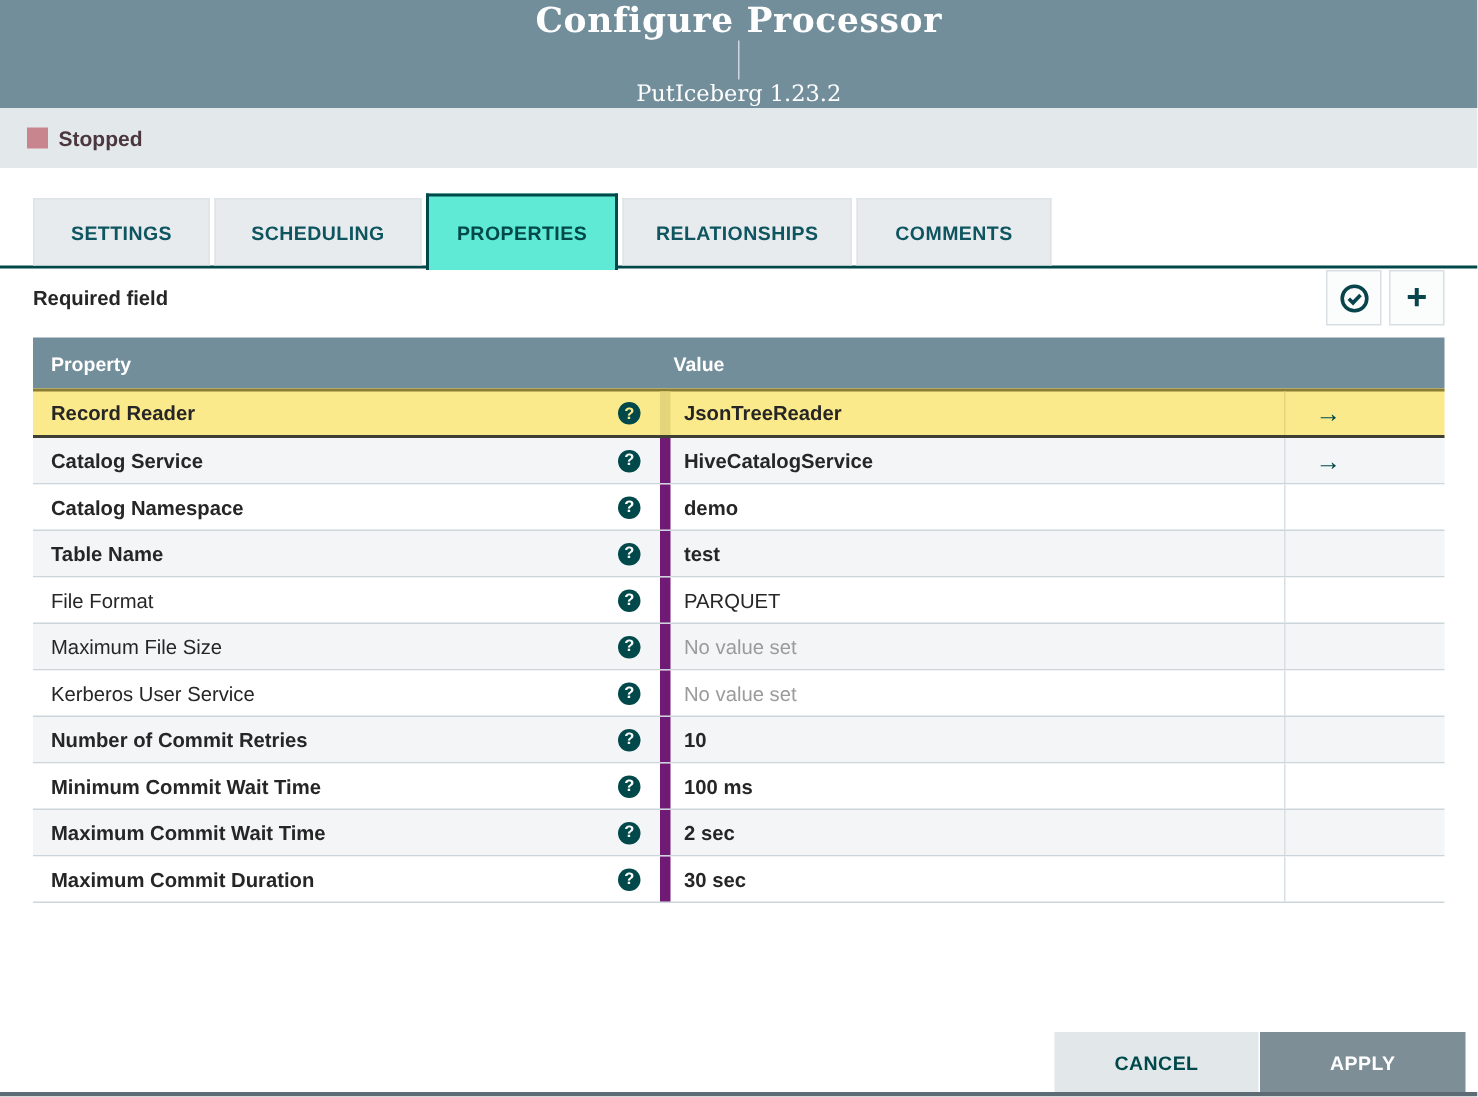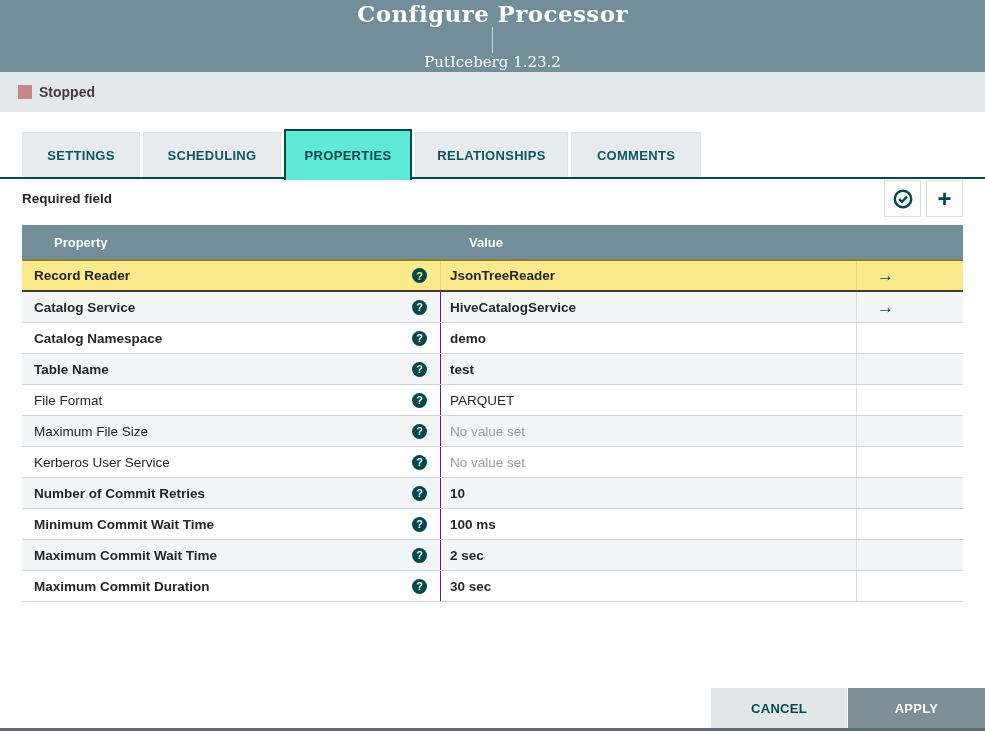--- a/index.html
+++ b/index.html
@@ -142,21 +142,20 @@
   
   .prop-table { margin-top: 8px; width: 941px; }
   .thead {
     height: 34px;
     background: #728E9B;
     color: #ffffff;
     font-weight: bold;
     font-size: 13px;
     display: flex;
     align-items: center;
-    padding-left: 20px;
   }
   .cell-prop  { width: 418px; padding-left: 12px; }
   .cell-val   { width: 416px; padding-left: 9px; }
   .cell-action{ flex: 1; }
 
   .row {
     --rowbg: #ffffff;
     height: 31px;
     background: var(--rowbg);
     display: flex;
@@ -177,21 +176,21 @@
     display: flex;
     align-items: center;
     justify-content: space-between;
     padding-right: 13px;
     height: 100%;
   }
   .row .cell-val {
     height: 100%;
     display: flex;
     align-items: center;
-    border-left: 1px solid #701a75;
+    border-left: 7px solid #701a75;
   }
   .row .cell-action {
     height: 100%;
     display: flex;
     align-items: center;
     border-left: 1px solid #D8DFE3;
     padding-left: 20px;
   }
   .row.selected .cell-val,
   .row.selected .cell-action { border-left-color: #E4D57A; }
@@ -214,21 +213,21 @@
   .goto-arrow {
     color: #004849;
     font-weight: bold;
     font-size: 17px;
     line-height: 1;
   }
 
   
   .footer-buttons {
     position: absolute;
-    right: 0;
+    right: 8px;
     bottom: 3px;
     display: flex;
     gap: 1px;
   }
   .btn {
     height: 40px;
     border: none;
     font-family: "Liberation Sans", sans-serif;
     font-weight: bold;
     font-size: 13px;

